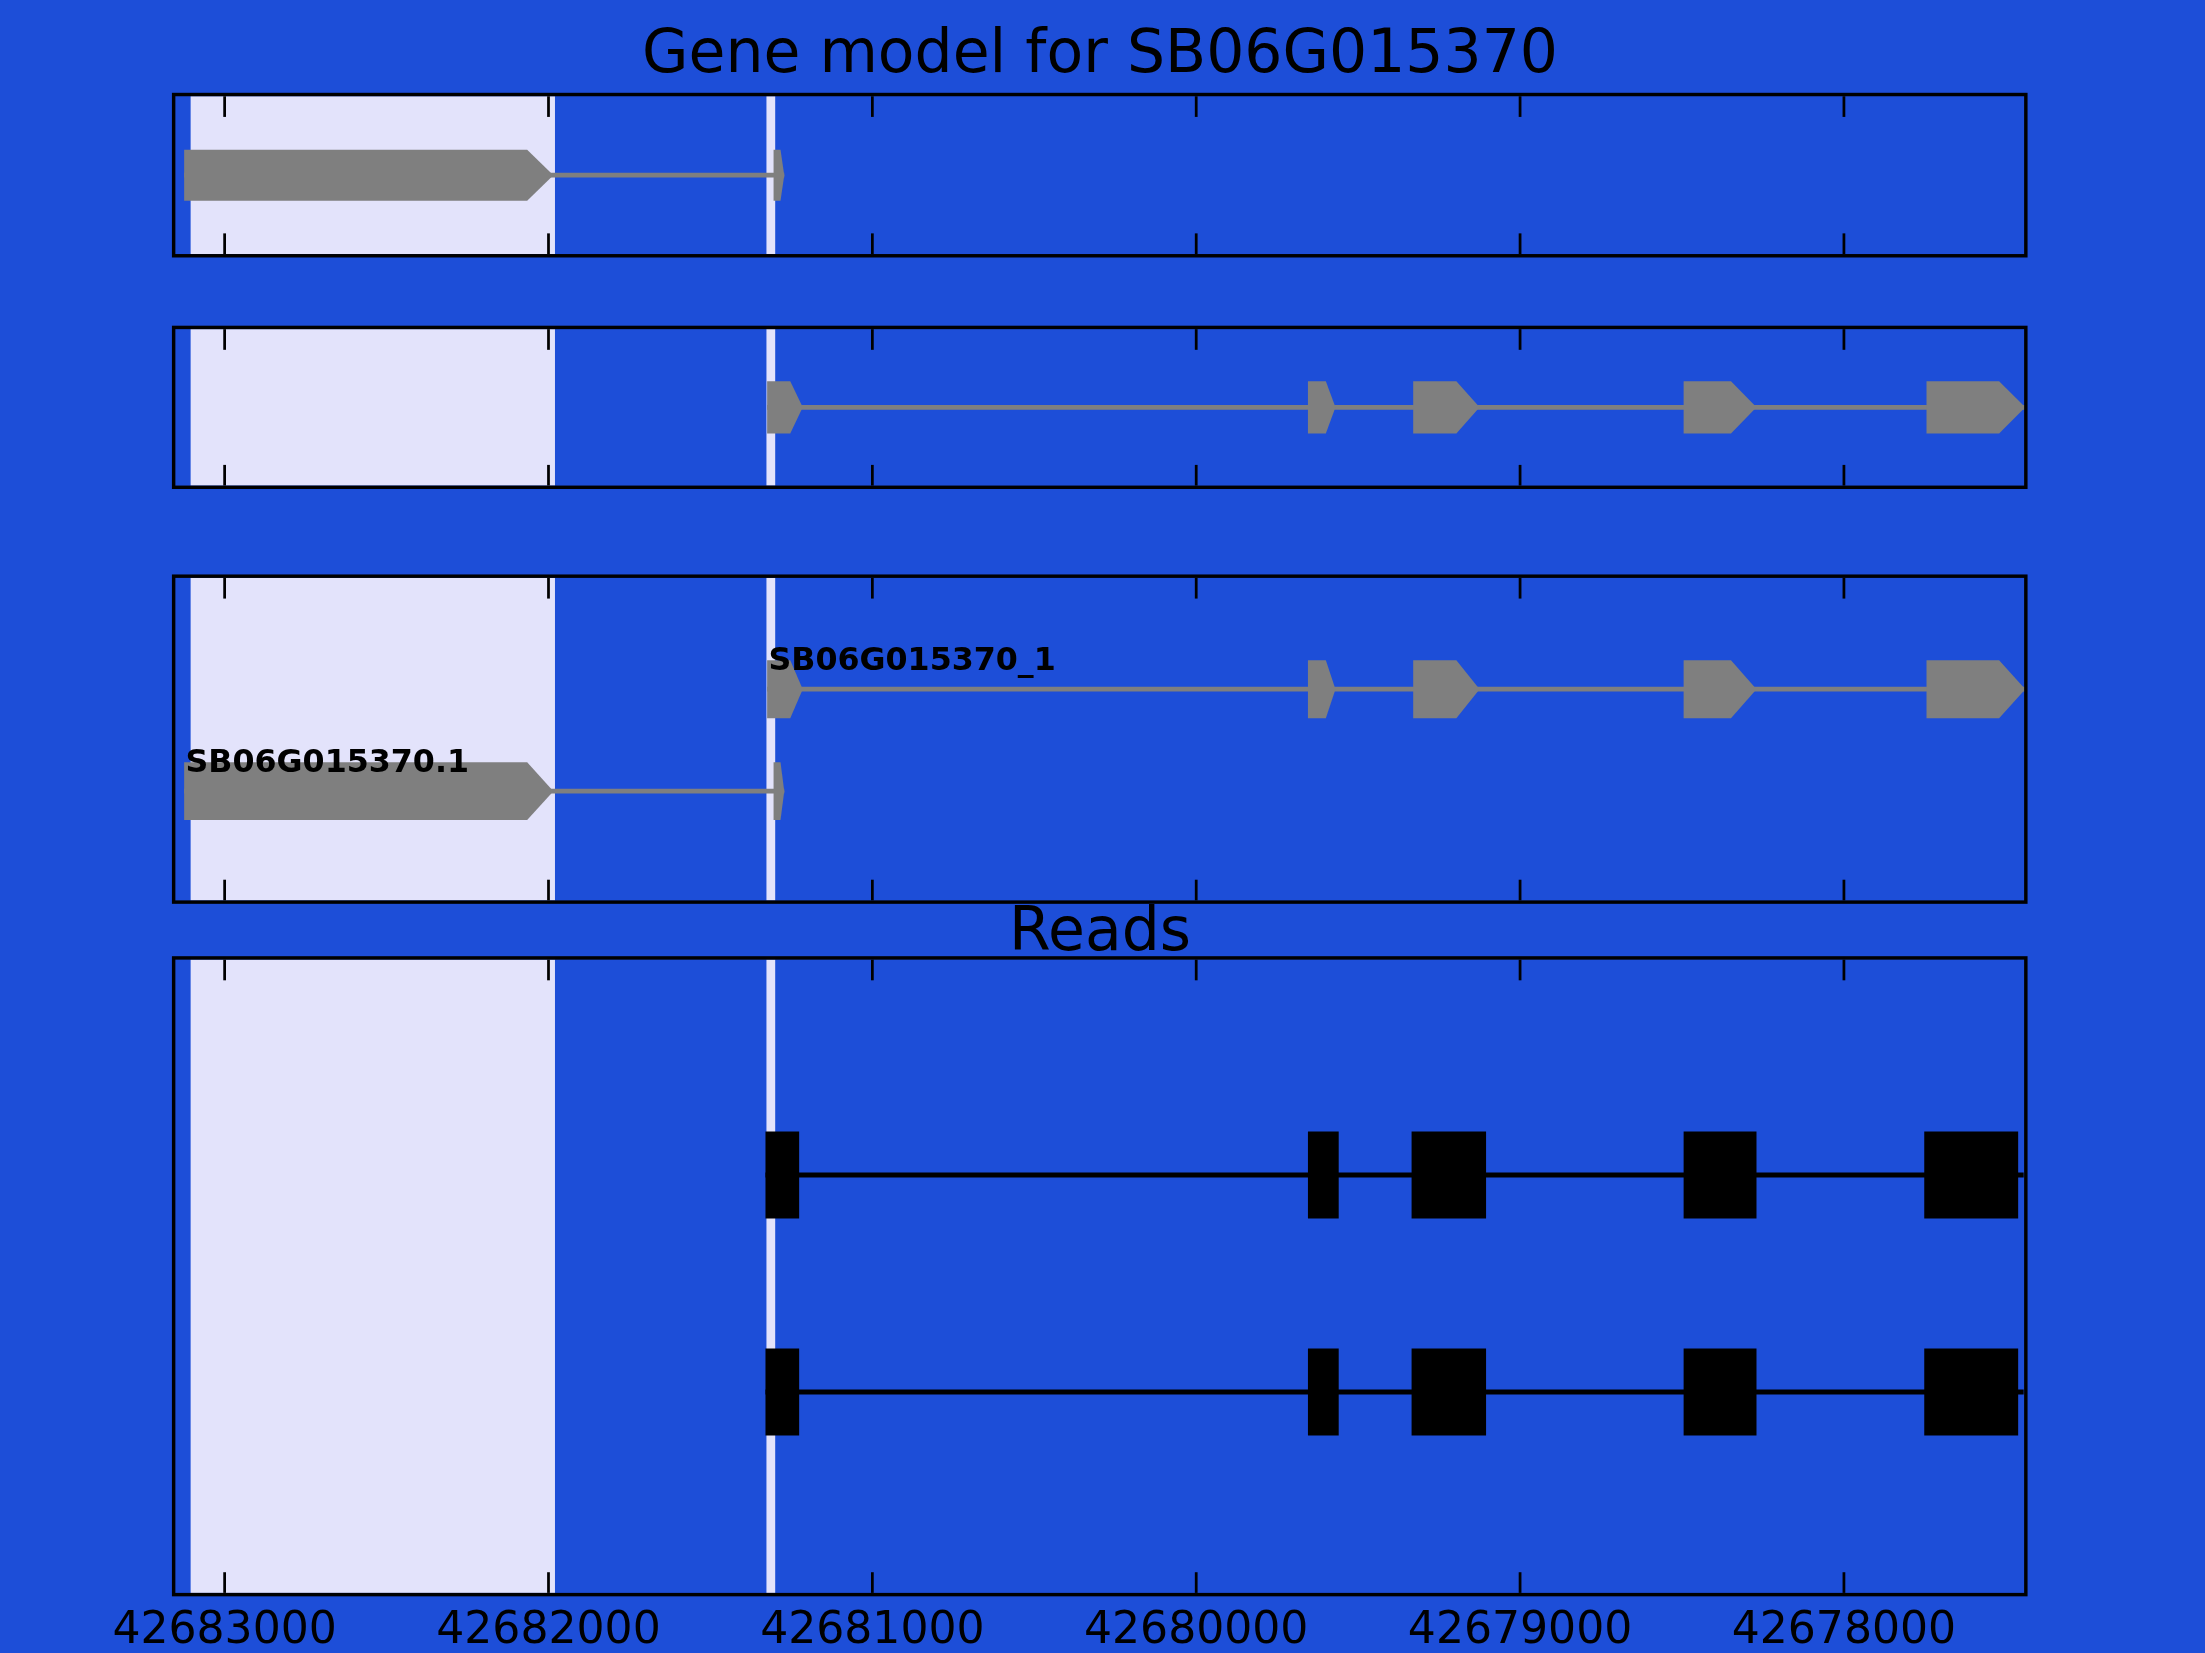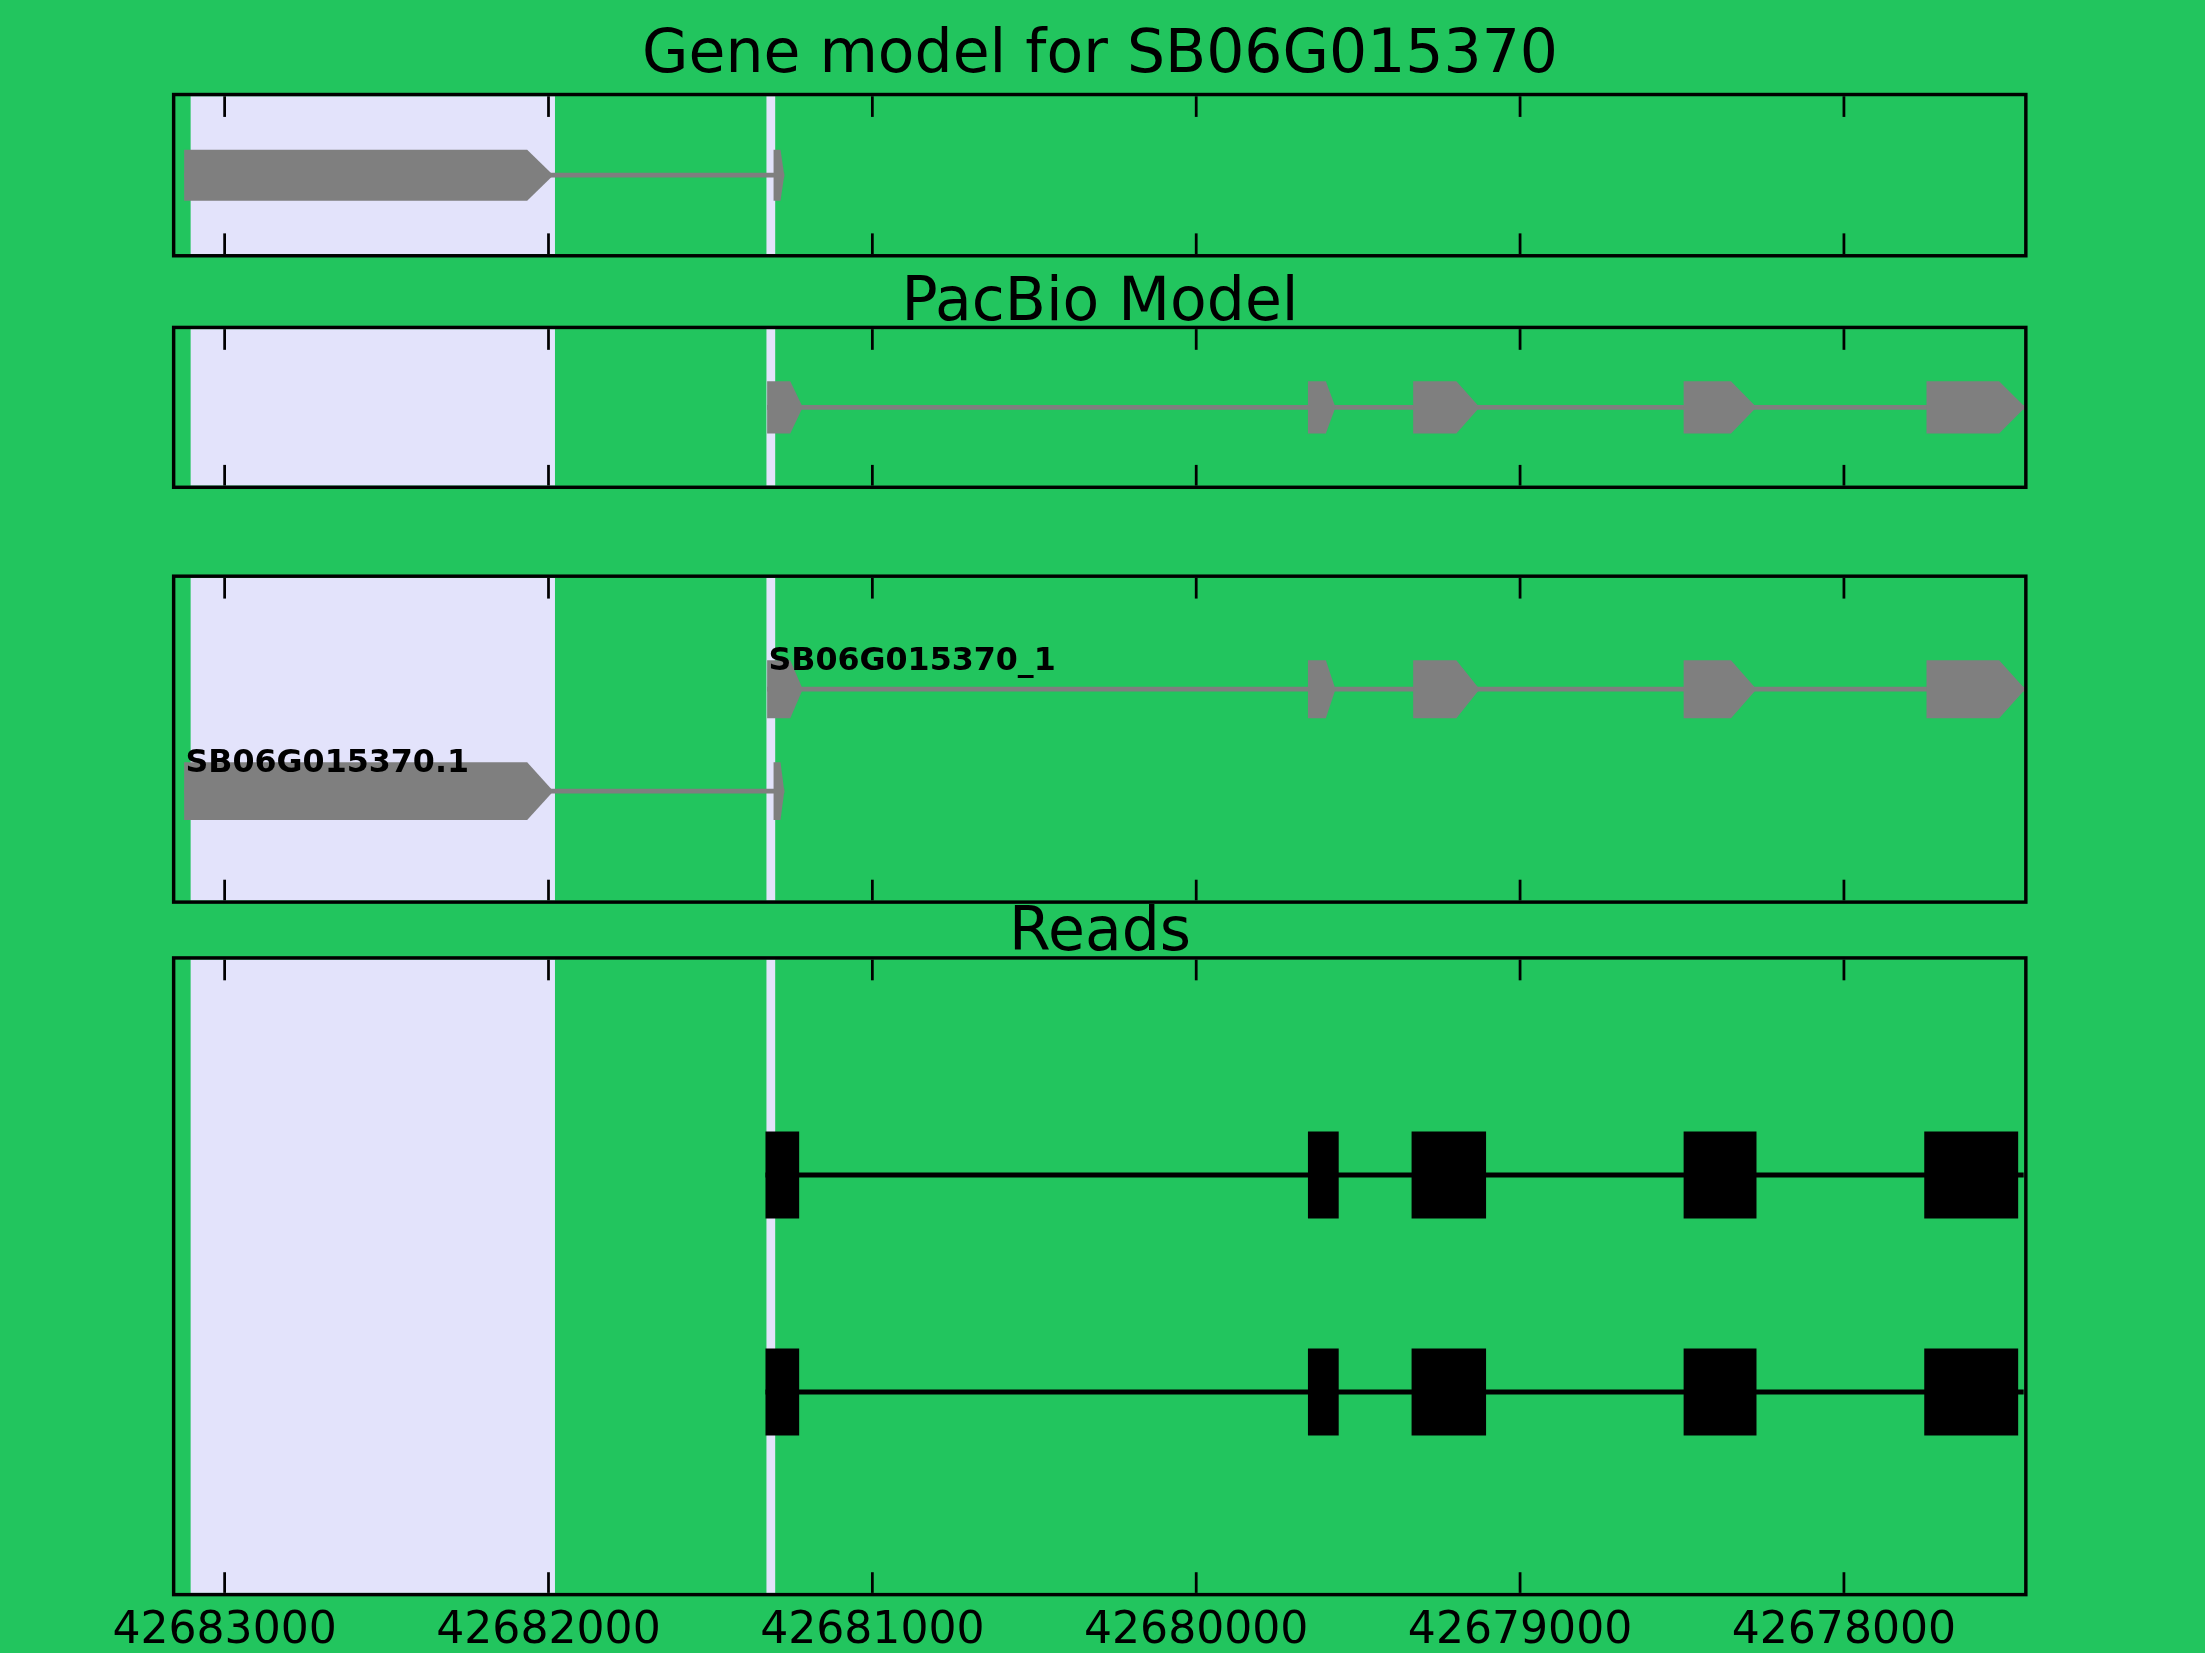--- a/index.html
+++ b/index.html
@@ -1,20 +1,20 @@
 <!DOCTYPE html>
 <html style="font-size:11px"><head>
 <meta charset="utf-8">
 <style>
   html, body { margin: 0; padding: 0; background: #ffffff; }
   .figure {
     position: relative;
     width: 2205px;
     height: 1654px;
-    background: #22c55e;
+    background: #1d4ed8;
     font-family: "DejaVu Sans", sans-serif;
     overflow: hidden;
   }
   .panel-title {
     position: absolute;
     left: 174px;
     width: 1852px;
     text-align: center;
     font-size: 60px;
     line-height: 1;
@@ -25,21 +25,20 @@
   .t2 { top: 269px; }
   .t3 { top: 502px; }
   .t4 { top: 899px; }
   #chart { position: absolute; left: 0; top: 0; }
 </style>
 </head>
 <body>
 
 <div class="figure">
   <div class="panel-title t1">Gene model for SB06G015370</div>
-  <div class="panel-title t2">PacBio Model</div>
   <div class="panel-title t4">Reads</div>
   <svg id="chart" width="2205" height="1654" viewBox="0 0 3200 2400">
       <rect x="276.65" y="139.5" width="528.75" height="229" fill="#e3e3fb"></rect>
       <rect x="1112.31" y="139.5" width="12.690000000000055" height="229" fill="#e3e3fb"></rect>
       <line x1="267.25" y1="254" x2="1138.1599999999999" y2="254" stroke="#7f7f7f" stroke-width="7"></line>
       <polygon points="267.25,217 765.05,217 803.05,254 765.05,291 267.25,291" fill="#7f7f7f"></polygon>
       <polygon points="1122.65,217 1132.7314999999999,217 1138.1599999999999,254 1132.7314999999999,291 1122.65,291" fill="#7f7f7f"></polygon>
       <line x1="326" y1="139.5" x2="326" y2="169.5" stroke="#000000" stroke-width="4"></line>
       <line x1="326" y1="338.5" x2="326" y2="368.5" stroke="#000000" stroke-width="4"></line>
       <line x1="796" y1="139.5" x2="796" y2="169.5" stroke="#000000" stroke-width="4"></line>

